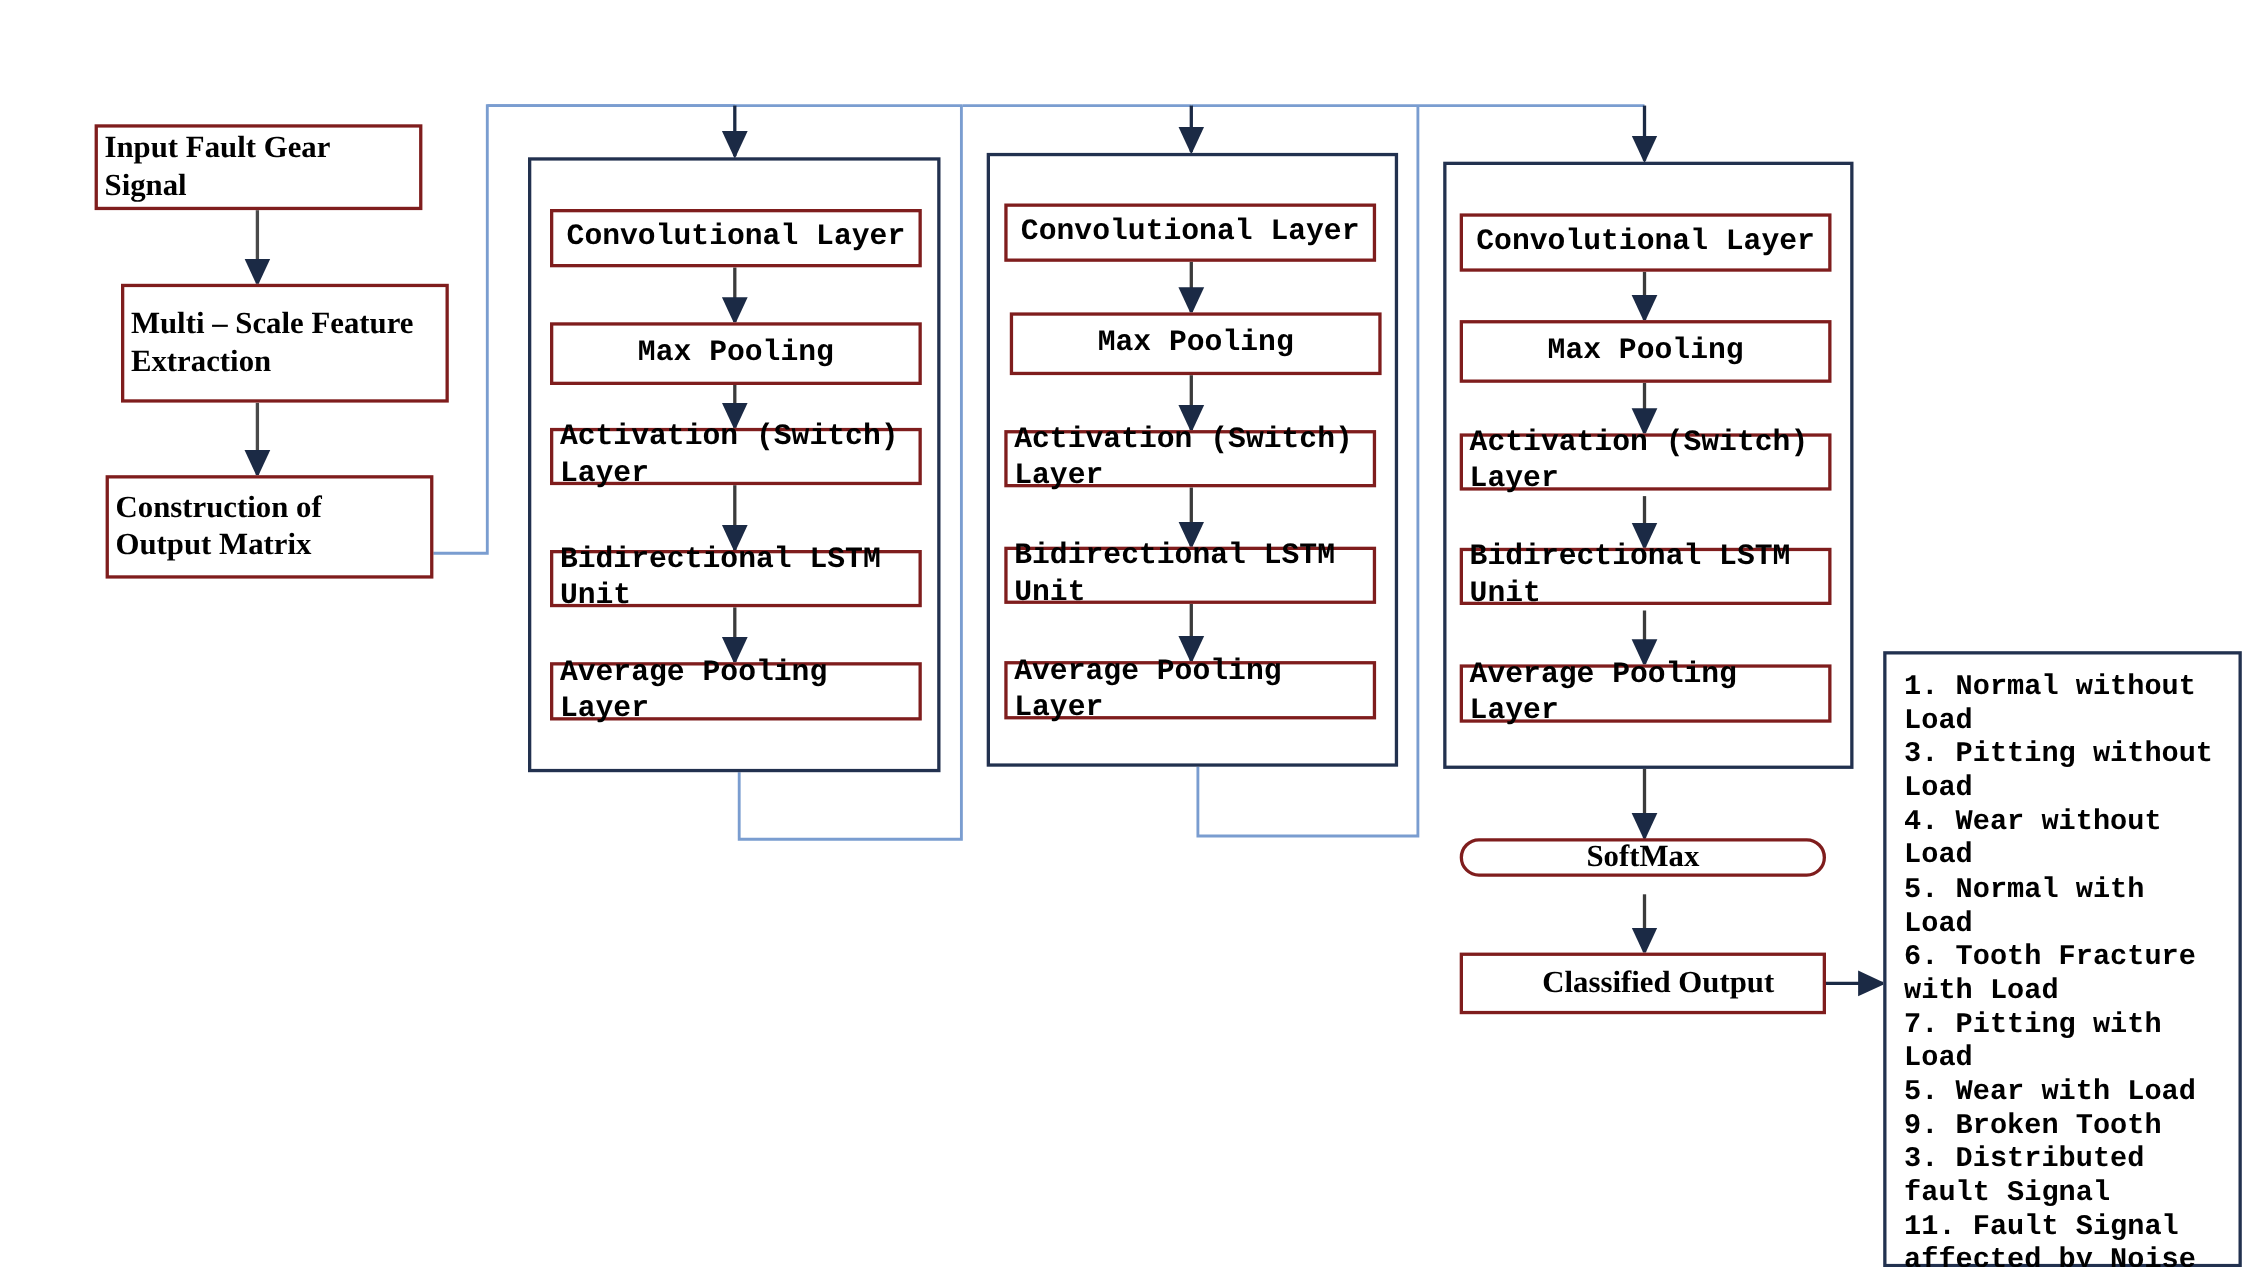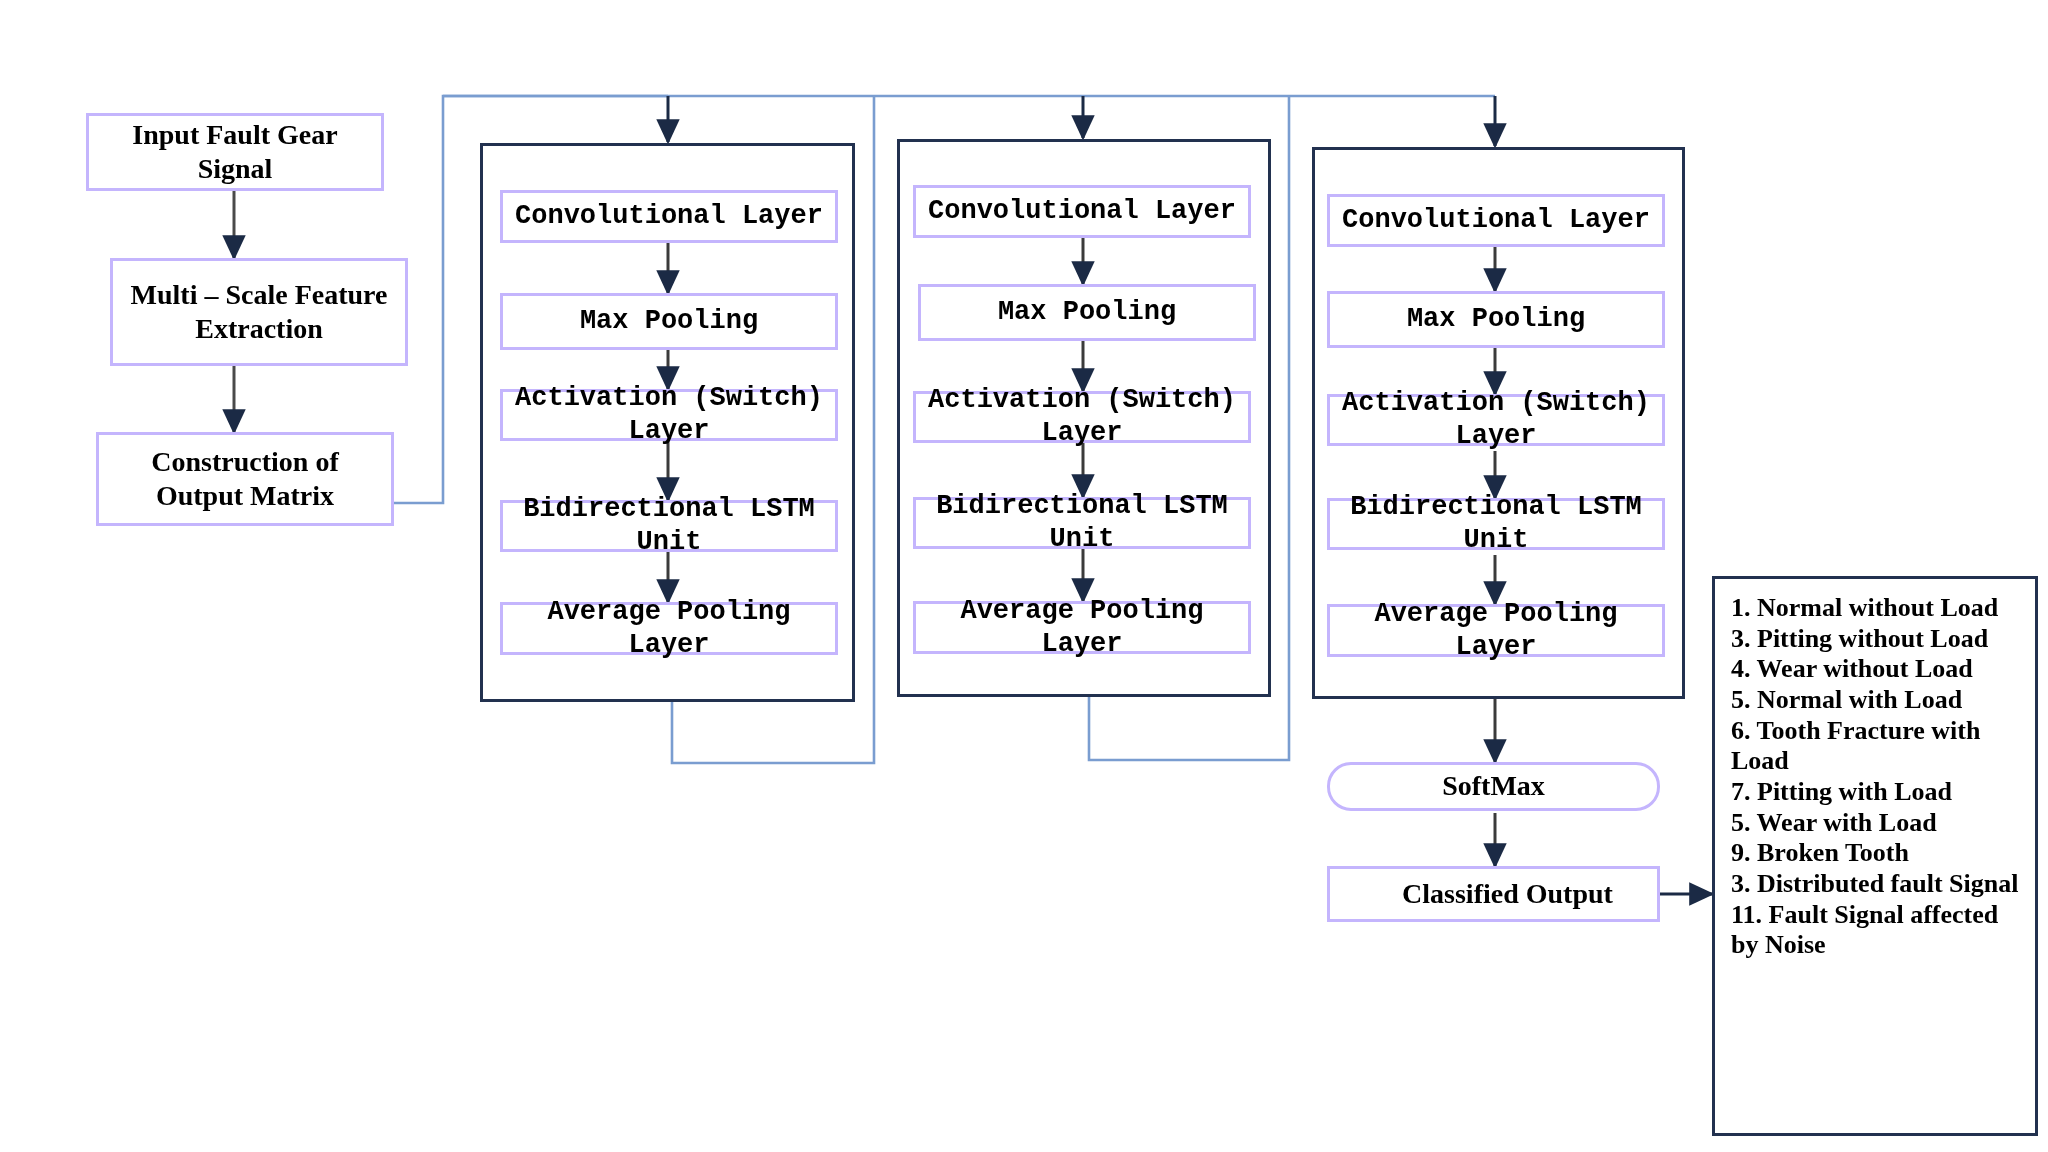--- a/index.html
+++ b/index.html
@@ -19,26 +19,25 @@
     position: absolute;
     left: 0;
     top: 0;
     width: 2048px;
     height: 1152px;
     pointer-events: none;
   }
   .node {
     position: absolute;
     box-sizing: border-box;
-    border: 3px solid #c4b5fd;
+    border: 3px solid #7f1d1d;
     background: #ffffff;
     display: flex;
     align-items: center;
     justify-content: center;
-    text-align: center;
     font-weight: bold;
     color: #000000;
     line-height: 1.22;
     padding: 2px 6px;
   }
   .group-box {
     position: absolute;
     box-sizing: border-box;
     border: 3px solid #22314f;
     background: transparent;
@@ -161,25 +160,25 @@
   <div class="node t27" style="left:913px; top:601px; width:338px; height:53px;">Average Pooling Layer</div>
 
   <div class="group-box" style="left:1312px; top:147px; width:373px; height:552px;"></div>
 
   <div class="node t27" style="left:1327px; top:194px; width:338px; height:53px;">Convolutional Layer</div>
   <div class="node t27" style="left:1327px; top:291px; width:338px; height:57px;">Max Pooling</div>
   <div class="node t27" style="left:1327px; top:394px; width:338px; height:52px;">Activation (Switch) Layer</div>
   <div class="node t27" style="left:1327px; top:498px; width:338px; height:52px;">Bidirectional LSTM Unit</div>
   <div class="node t27" style="left:1327px; top:604px; width:338px; height:53px;">Average Pooling Layer</div>
 
-  <div class="node t28" style="left:1327px; top:762px; width:333px; height:49px;border-radius:24px;">SoftMax</div>
+  <div class="node t28" style="left:1327px; top:762px; width:333px; height:35px;border-radius:24px;">SoftMax</div>
 
   <div class="node t28" style="left:1327px; top:866px; width:333px; height:56px;padding-left:34px;">Classified Output</div>
 
-  <div class="legend-box" style="left:1712px; top:576px; width:326px; height:560px;">
+  <div class="legend-box" style="left:1712px; top:592px; width:326px; height:560px;font-family:Liberation Mono, monospace;">
     <p class="legend-line">1. Normal without Load</p>
     <p class="legend-line">3. Pitting without Load</p>
     <p class="legend-line">4. Wear without Load</p>
     <p class="legend-line">5. Normal with Load</p>
     <p class="legend-line">6. Tooth Fracture with Load</p>
     <p class="legend-line">7. Pitting with Load</p>
     <p class="legend-line">5. Wear with Load</p>
     <p class="legend-line">9. Broken Tooth</p>
     <p class="legend-line">3. Distributed fault Signal</p>
     <p class="legend-line">11. Fault Signal affected by Noise</p>

